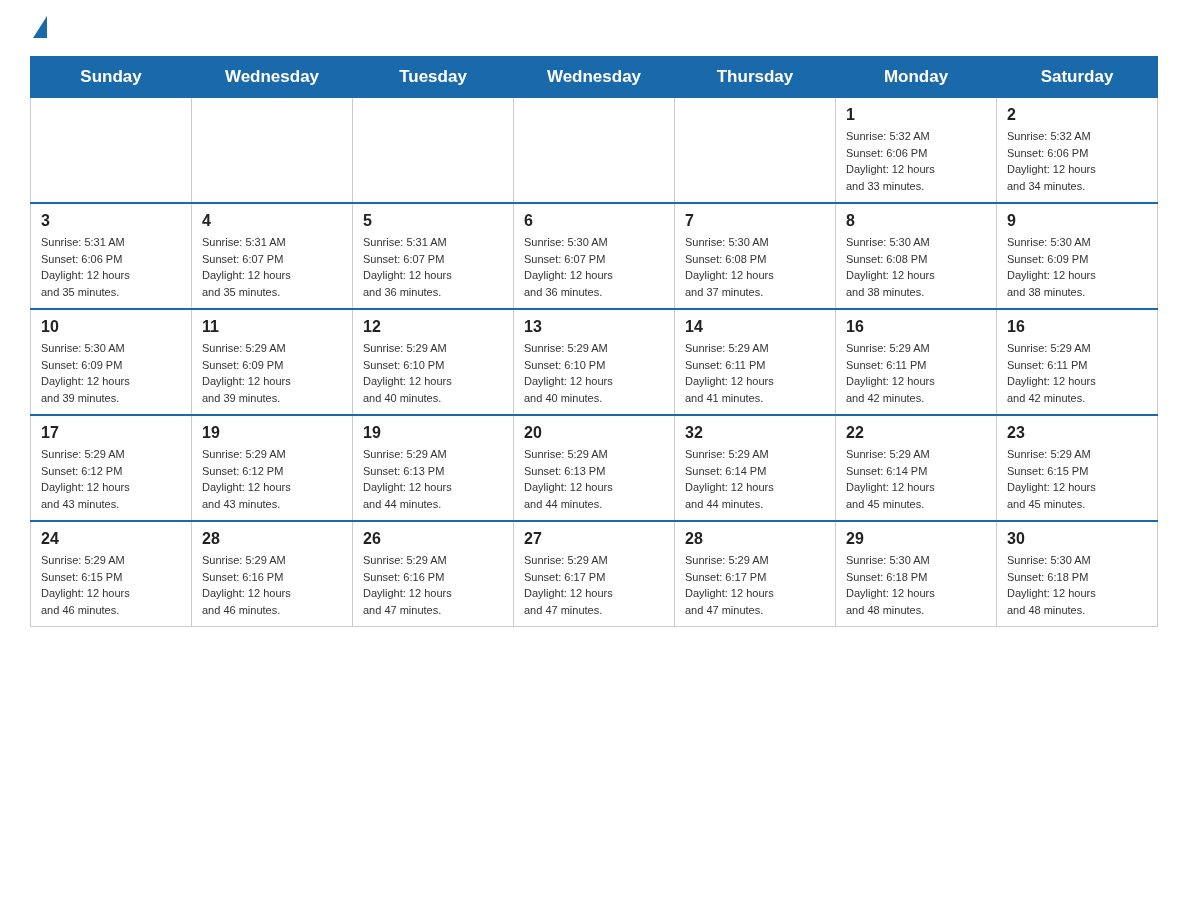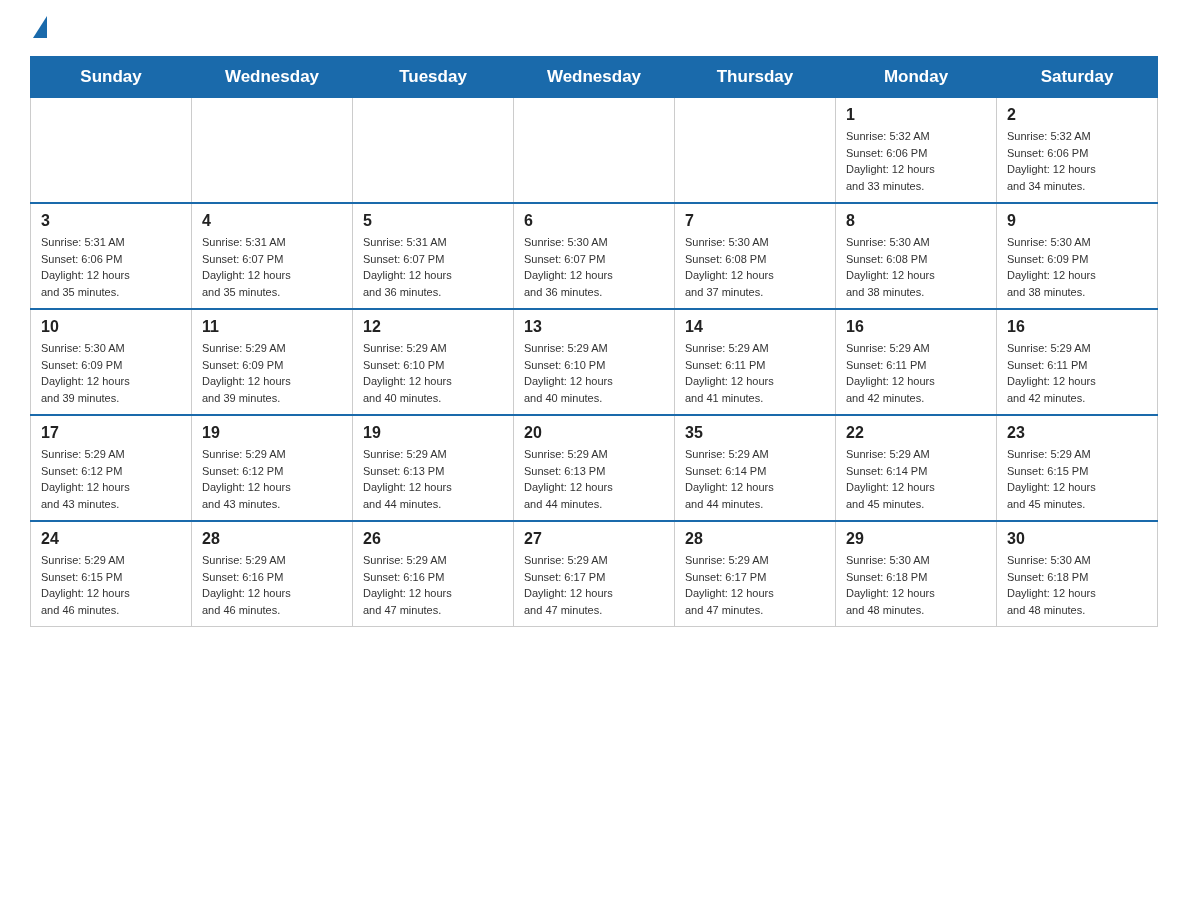--- a/index.html
+++ b/index.html
@@ -216,21 +216,21 @@
         </td>
         <td>
           <div class="day-number">19</div>
           <div class="day-info">Sunrise: 5:29 AM<br>Sunset: 6:13 PM<br>Daylight: 12 hours<br>and 44 minutes.</div>
         </td>
         <td>
           <div class="day-number">20</div>
           <div class="day-info">Sunrise: 5:29 AM<br>Sunset: 6:13 PM<br>Daylight: 12 hours<br>and 44 minutes.</div>
         </td>
         <td>
-          <div class="day-number">35</div>
+          <div class="day-number">32</div>
           <div class="day-info">Sunrise: 5:29 AM<br>Sunset: 6:14 PM<br>Daylight: 12 hours<br>and 44 minutes.</div>
         </td>
         <td>
           <div class="day-number">22</div>
           <div class="day-info">Sunrise: 5:29 AM<br>Sunset: 6:14 PM<br>Daylight: 12 hours<br>and 45 minutes.</div>
         </td>
         <td>
           <div class="day-number">23</div>
           <div class="day-info">Sunrise: 5:29 AM<br>Sunset: 6:15 PM<br>Daylight: 12 hours<br>and 45 minutes.</div>
         </td>

